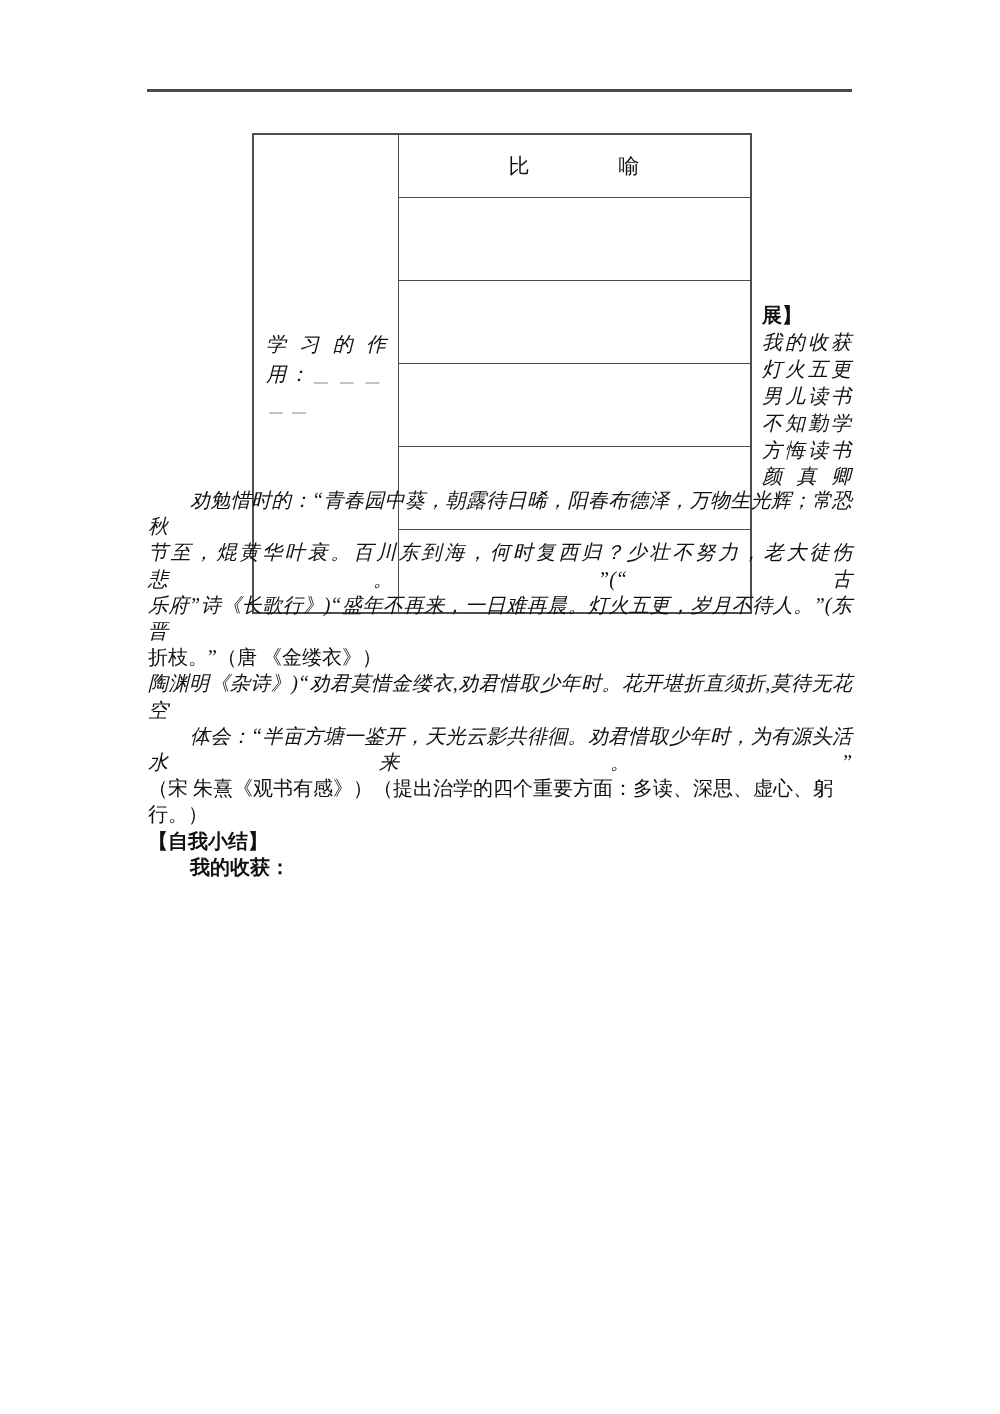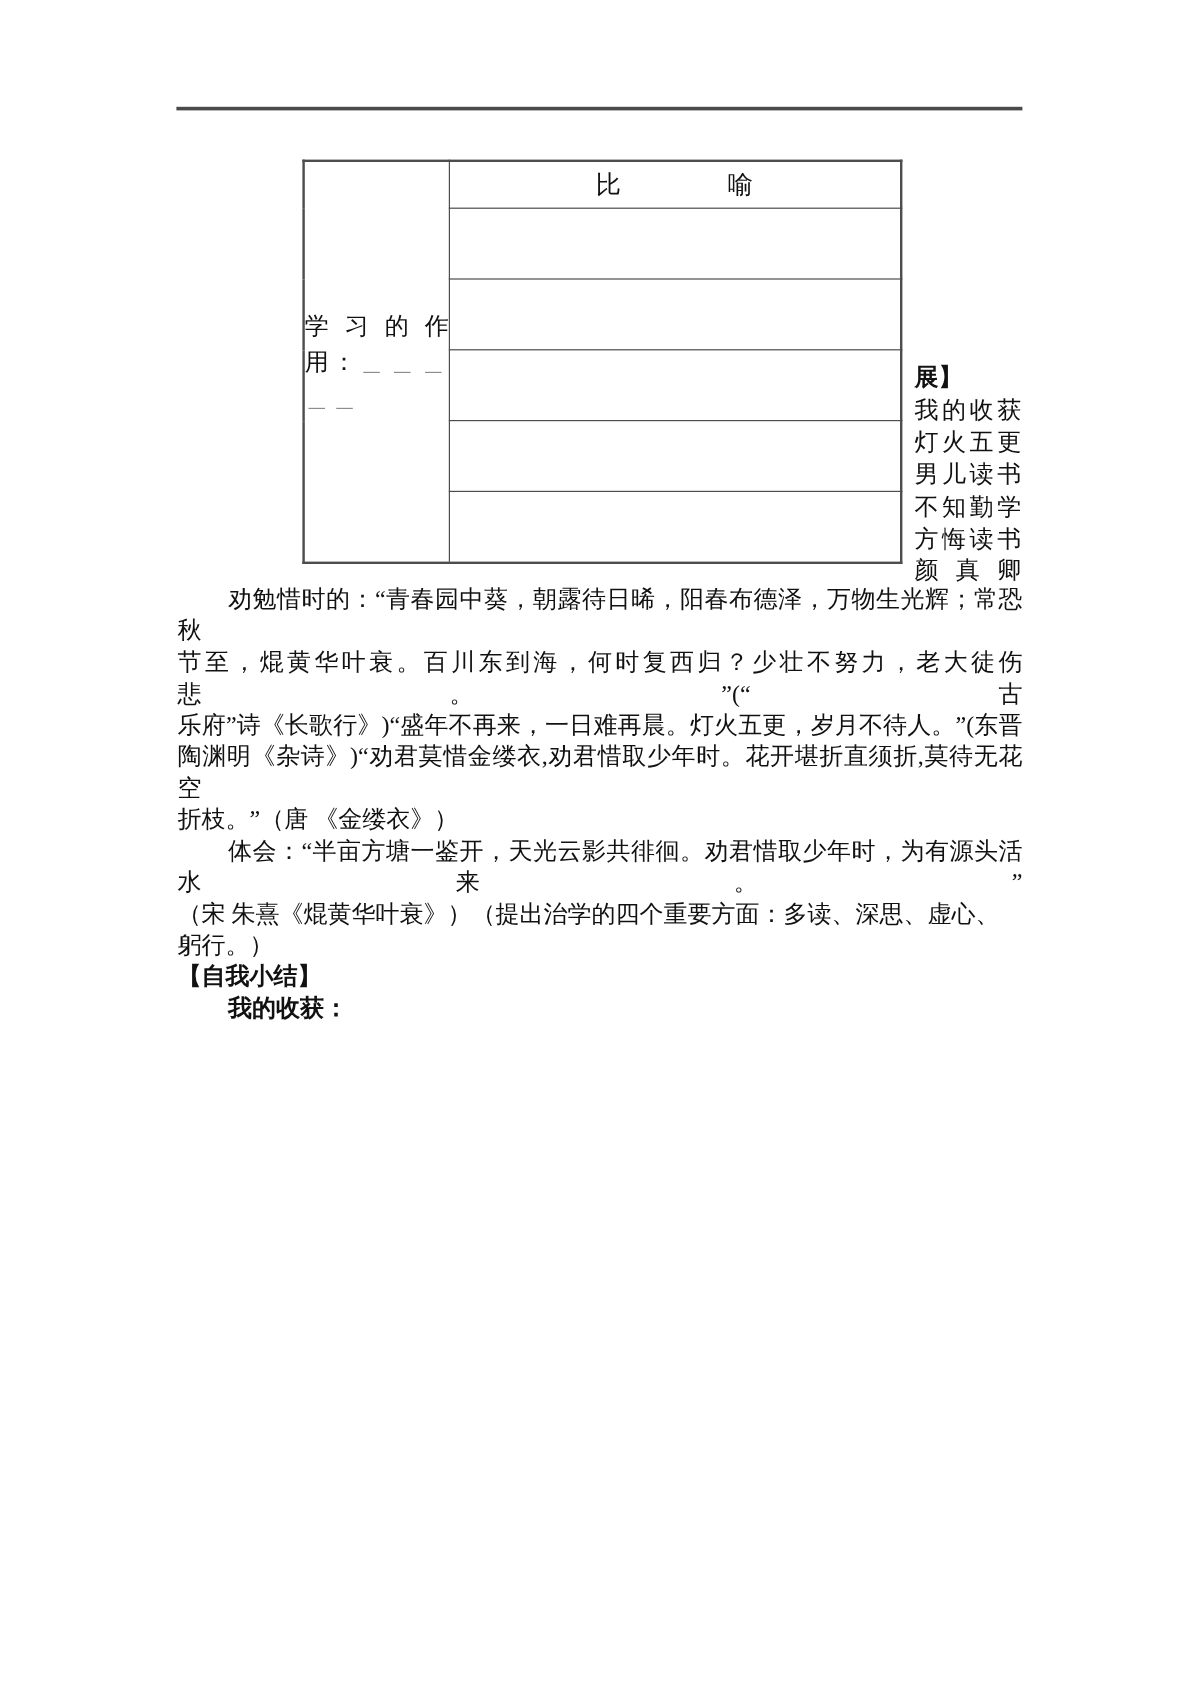--- a/index.html
+++ b/index.html
@@ -17,21 +17,21 @@
     width:705px; height:3px; background:#4a4a4a;
   }
   table.blanks-table {
     position:absolute; left:252px; top:133px;
     width:500px; height:330px;
     border-collapse:collapse; table-layout:fixed;
     border:2px solid #4d4d4d;
   }
   table.blanks-table td {
     border:1.5px solid #4d4d4d;
-    padding:0;
+    padding:12px;
     background:#ffffff;
   }
   td.corner {
     width:120px;
     vertical-align:middle;
     padding:4px 8px;
     font-size:20px;
     line-height:30px;
   }
   td.head {
@@ -43,21 +43,21 @@
   }
   td.empty-cell { height:58px; }
   .textcol {
     position:absolute;
     font-size:20px;
   }
   .col-left  { left:148px; top:302px; width:91px; line-height:26.9px; }
   .col-right { left:762px; top:302px; width:89px; line-height:26.9px; }
   .body-block{ left:148px; top:487px; width:704px; line-height:26.2px; font-size:20px; }
   .line { white-space:normal; }
-  .line.just { text-align:justify; text-align-last:justify; }
+  .line.just { text-align:justify; text-align-last:justify;font-style:italic; }
   .line.ind  { text-indent:2.1em; }
   .line.bold { font-weight:700; }
   .blank { color:#8c8c8c; letter-spacing:3px; }
 </style>
 </head>
 <body>
 
 <div class="page">
 
   <div class="top-rule"></div>
@@ -98,21 +98,21 @@
       <div class="line just">男儿读书</div>
       <div class="line just">不知勤学</div>
       <div class="line just">方悔读书</div>
       <div class="line just">颜真卿</div>
     </div>
 
   <div class="textcol body-block" id="body-block">
       <div class="line just ind">劝勉惜时的：“青春园中葵，朝露待日晞，阳春布德泽，万物生光辉；常恐秋</div>
       <div class="line just">节至，焜黄华叶衰。百川东到海，何时复西归？少壮不努力，老大徒伤悲。”(“古</div>
       <div class="line just">乐府”诗《长歌行》)“盛年不再来，一日难再晨。灯火五更，岁月不待人。”(东晋</div>
+      <div class="line">折枝。”（唐 《金缕衣》）</div>
       <div class="line just">陶渊明《杂诗》)“劝君莫惜金缕衣,劝君惜取少年时。花开堪折直须折,莫待无花空</div>
-      <div class="line">折枝。”（唐 《金缕衣》）</div>
       <div class="line just ind">体会：“半亩方塘一鉴开，天光云影共徘徊。劝君惜取少年时，为有源头活水来。”</div>
-      <div class="line">（宋 朱熹《焜黄华叶衰》）（提出治学的四个重要方面：多读、深思、虚心、躬行。）</div>
+      <div class="line">（宋 朱熹《观书有感》）（提出治学的四个重要方面：多读、深思、虚心、躬行。）</div>
       <div class="line bold">【自我小结】</div>
       <div class="line ind bold">我的收获：</div>
     </div>
 
 </div>
 
 </body></html>

